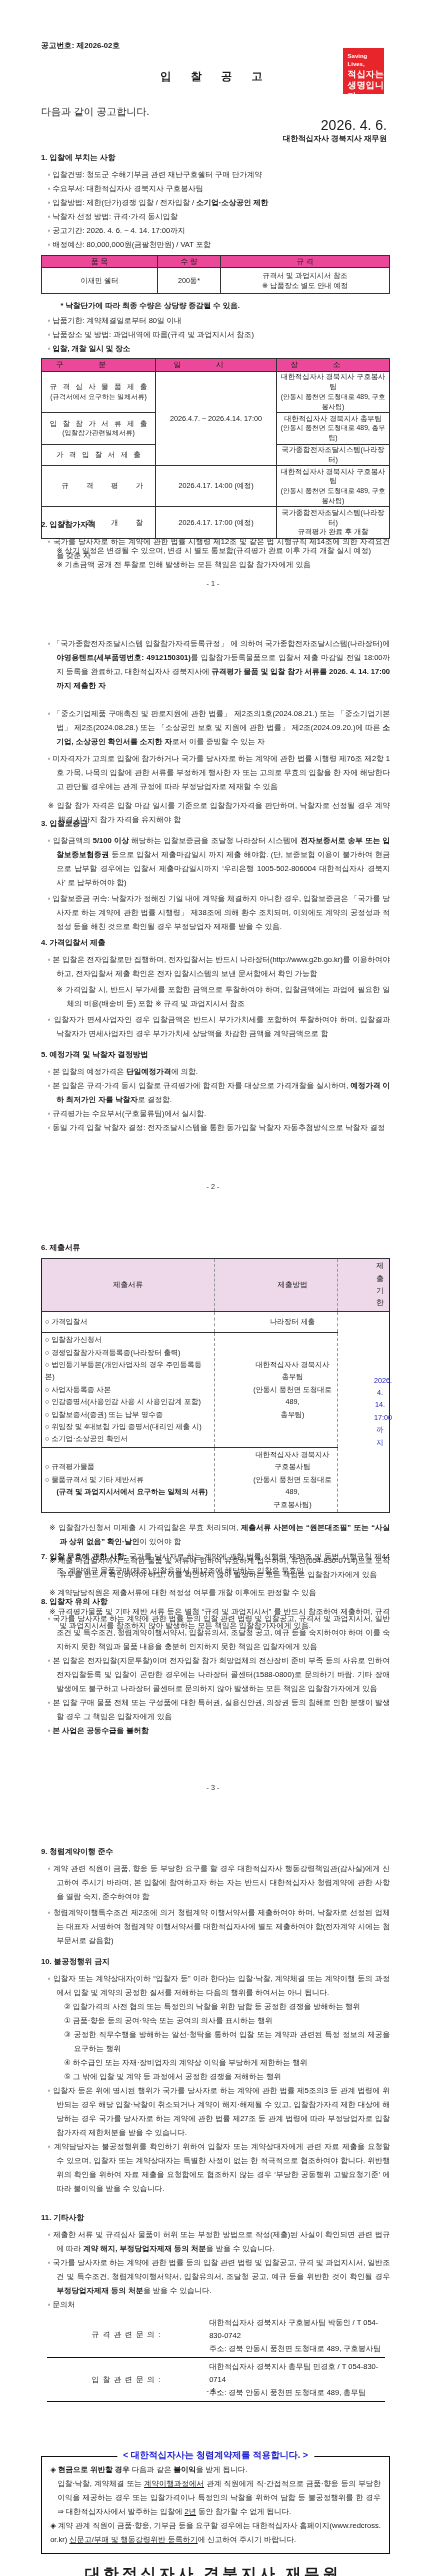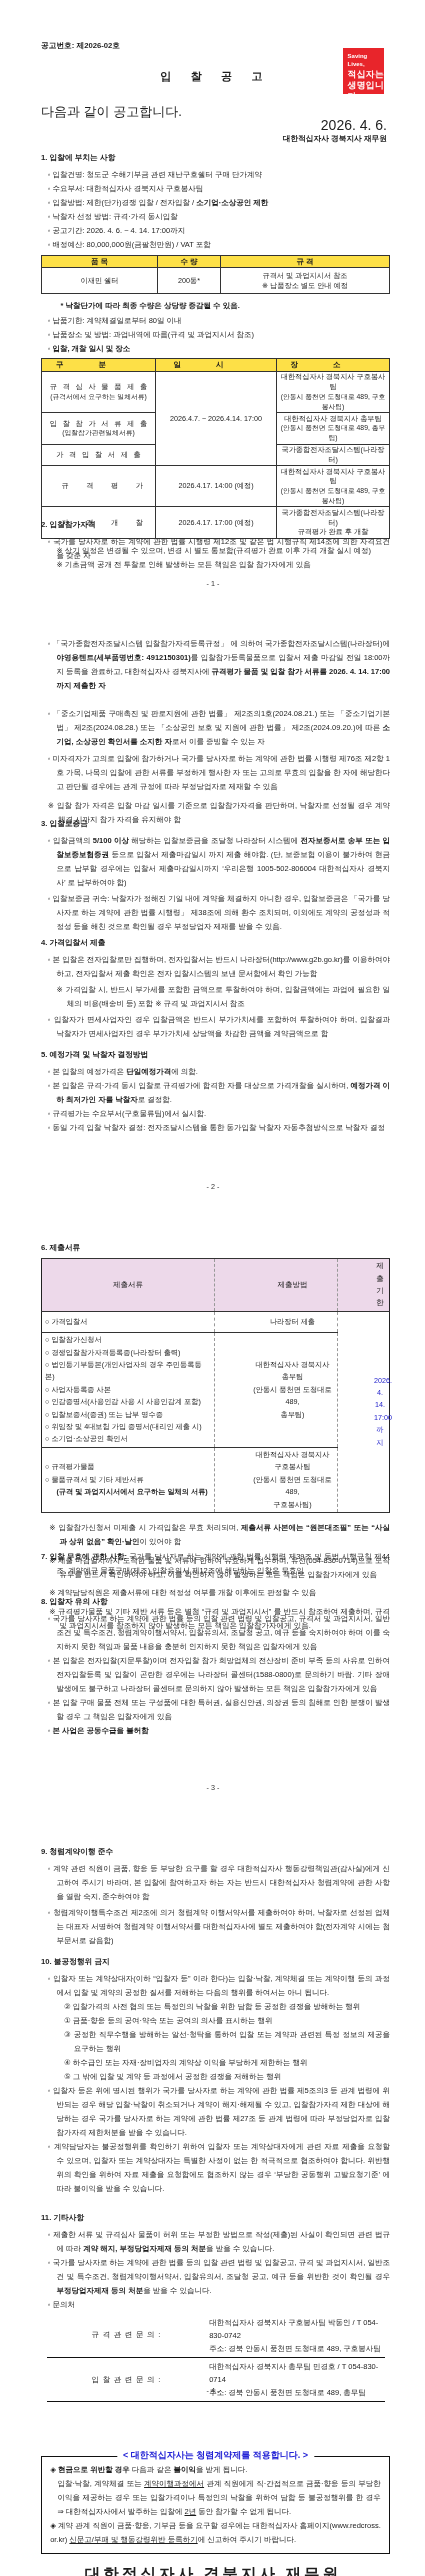--- a/index.html
+++ b/index.html
@@ -15,27 +15,27 @@
   .ci { margin:0 0 0 23px; padding-left:9.8px; text-indent:-9.8px; text-align:justify; word-break:break-all; }
   .bold { font-weight:bold; }
   .star { font-weight:bold; margin:4.1px 0 1px 19.6px; }
   .notice { top:39px; left:41px; position:absolute; font-size:7.7px; font-weight:bold; }
   .logo { position:absolute; top:48px; left:343px; width:41px; height:46px; background:#e8252b;
           color:#fff; padding:4.1px 0 0 4.6px; box-sizing:border-box; }
   .logo-en { font-size:6px; font-weight:bold; line-height:8.2px; }
   .logo-kr { font-size:8.8px; font-weight:bold; line-height:11.3px; letter-spacing:0.3px; }
   .title { position:absolute; top:69px; left:41px; width:349px; text-align:center; margin:0;
            font-size:11px; font-weight:bold; letter-spacing:8.2px; }
-  .intro { position:absolute; top:105px; left:41px; font-size:13px; }
+  .intro { position:absolute; top:105px; left:41px; font-size:10px; }
   .date  { position:absolute; top:118px; left:41px; width:346px; text-align:right; font-size:14px; }
   .org   { position:absolute; top:132px; left:41px; width:346px; text-align:right; font-size:7.7px; font-weight:bold; }
   table.t { border-collapse:collapse; width:349px; table-layout:fixed; }
   table.t td { border:0.5px solid #333; text-align:center; vertical-align:middle; padding:0.5px 2.1px; font-size:7.2px; line-height:9.8px; }
   .t1 { margin:3.1px 0 0 0; }
-  .t1 tr.thead td, .t2 tr.thead td { background:#fde047; height:10.8px; font-size:7.5px;font-weight:bold; }
+  .t1 tr.thead td, .t2 tr.thead td { background:#ec4899; height:10.8px; font-size:7.5px; }
   .t1 td { height:24px; }
   .t2 { margin:2.6px 0 0 0; }
   .sub { font-size:6.8px; }
   .lsh { letter-spacing:35px; padding-left:35px; white-space:nowrap; }
   .ls1 { letter-spacing:5.7px; padding-left:5.7px; white-space:nowrap; }
   .ls2 { letter-spacing:17.5px; padding-left:17.5px; white-space:nowrap; }
   .time { font-size:7.7px; }
   .pm { position:absolute; left:0; width:426px; text-align:center; font-size:7.2px; color:#333; }
   
   .t3 { border-collapse:collapse; width:349px; table-layout:fixed; margin:3.1px 0 0 0; border:1px solid #222; }

